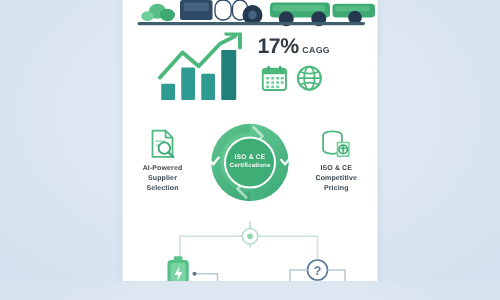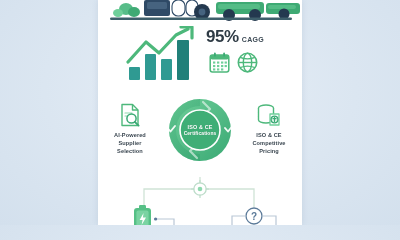--- a/index.html
+++ b/index.html
@@ -110,21 +110,21 @@
           <rect x="35" y="33" width="11" height="21" rx="1" fill="#2f9a92"></rect>
           <rect x="51" y="14" width="12" height="40" rx="1" fill="#218079"></rect>
 
           <polyline points="2,36 20,16 33,27 50,9 62,3" fill="none" stroke="#4db87b" stroke-width="3.2" stroke-linecap="round" stroke-linejoin="round"></polyline>
           <path d="M55 1 L66 1 L66 12" fill="none" stroke="#4db87b" stroke-width="3.2" stroke-linecap="round" stroke-linejoin="round"></path>
         </svg>
       </div>
 
       <div class="stat-wrap">
         <div class="stat-line">
-          <span class="stat-pct">95%</span>
+          <span class="stat-pct">17%</span>
           <span class="stat-sub">CAGG</span>
         </div>
         <div class="stat-icons">
           <span>
             <svg width="21" height="21" viewBox="0 0 21 21" xmlns="http://www.w3.org/2000/svg">
               <rect x="1.2" y="3" width="18.6" height="17" rx="2.2" fill="none" stroke="#4db87b" stroke-width="1.5"></rect>
               <rect x="1.2" y="3" width="18.6" height="4.4" rx="2" fill="#4db87b"></rect>
               <rect x="5" y="0.6" width="1.8" height="4" rx=".9" fill="#3aa974"></rect>
               <rect x="14.2" y="0.6" width="1.8" height="4" rx=".9" fill="#3aa974"></rect>
               <g fill="#6fcf9a">

